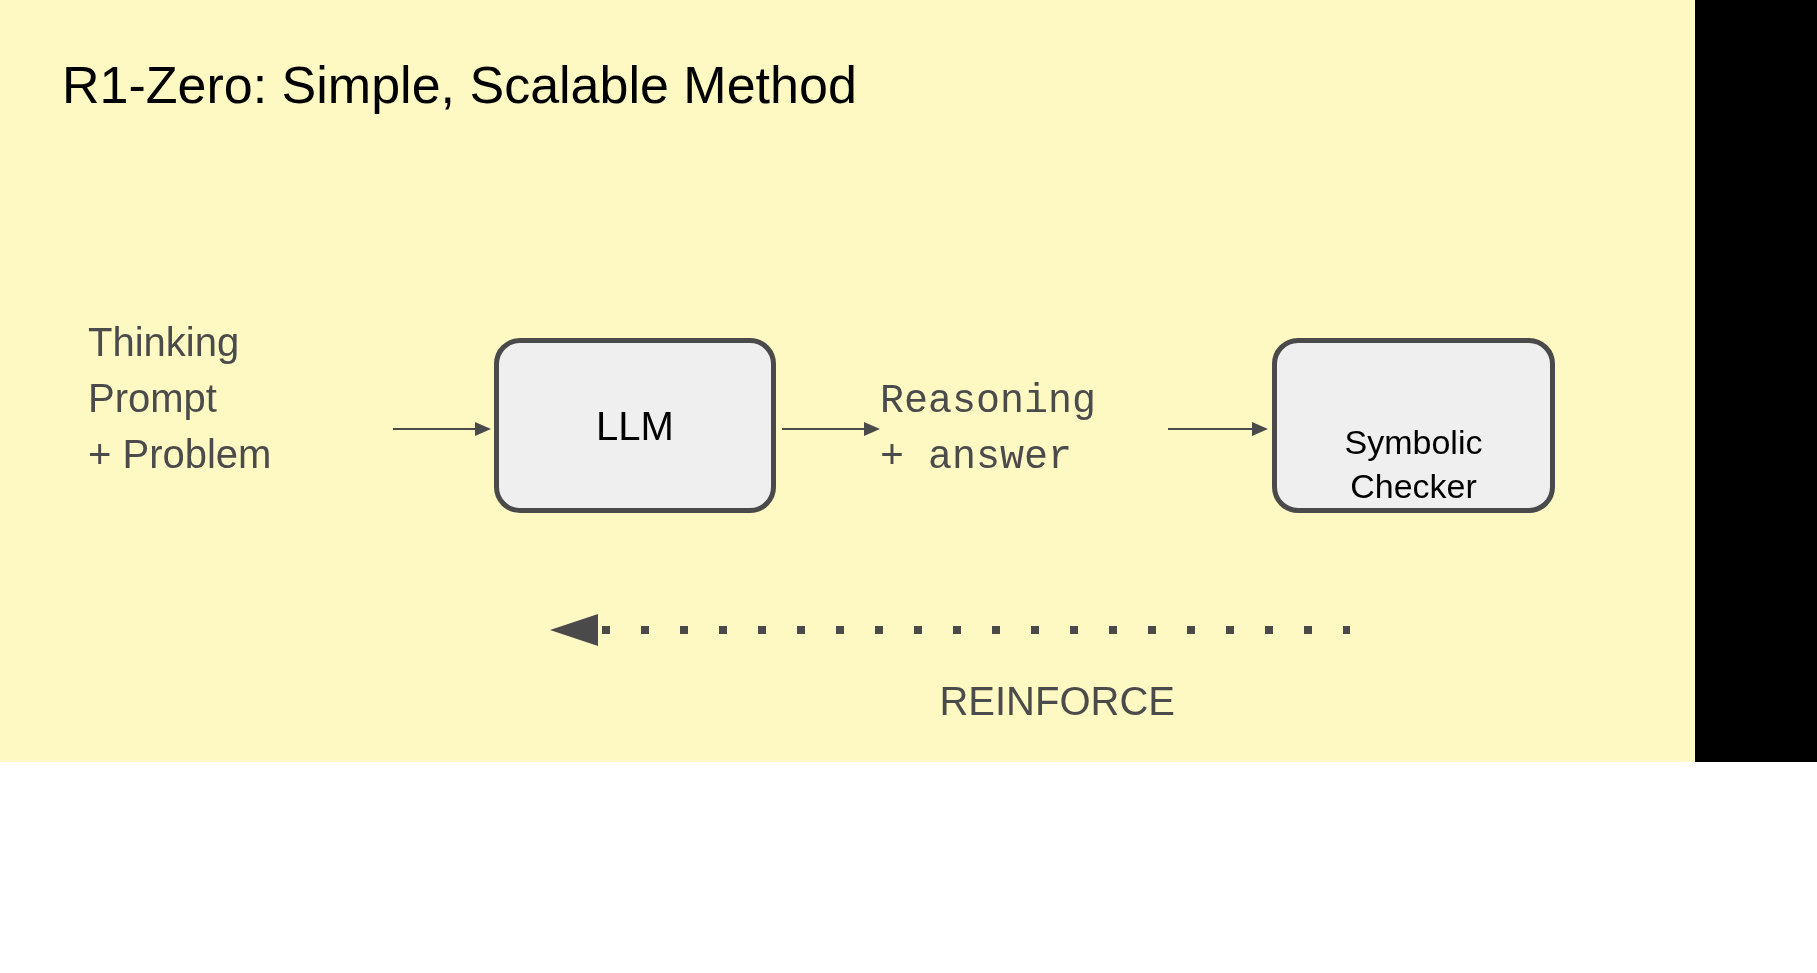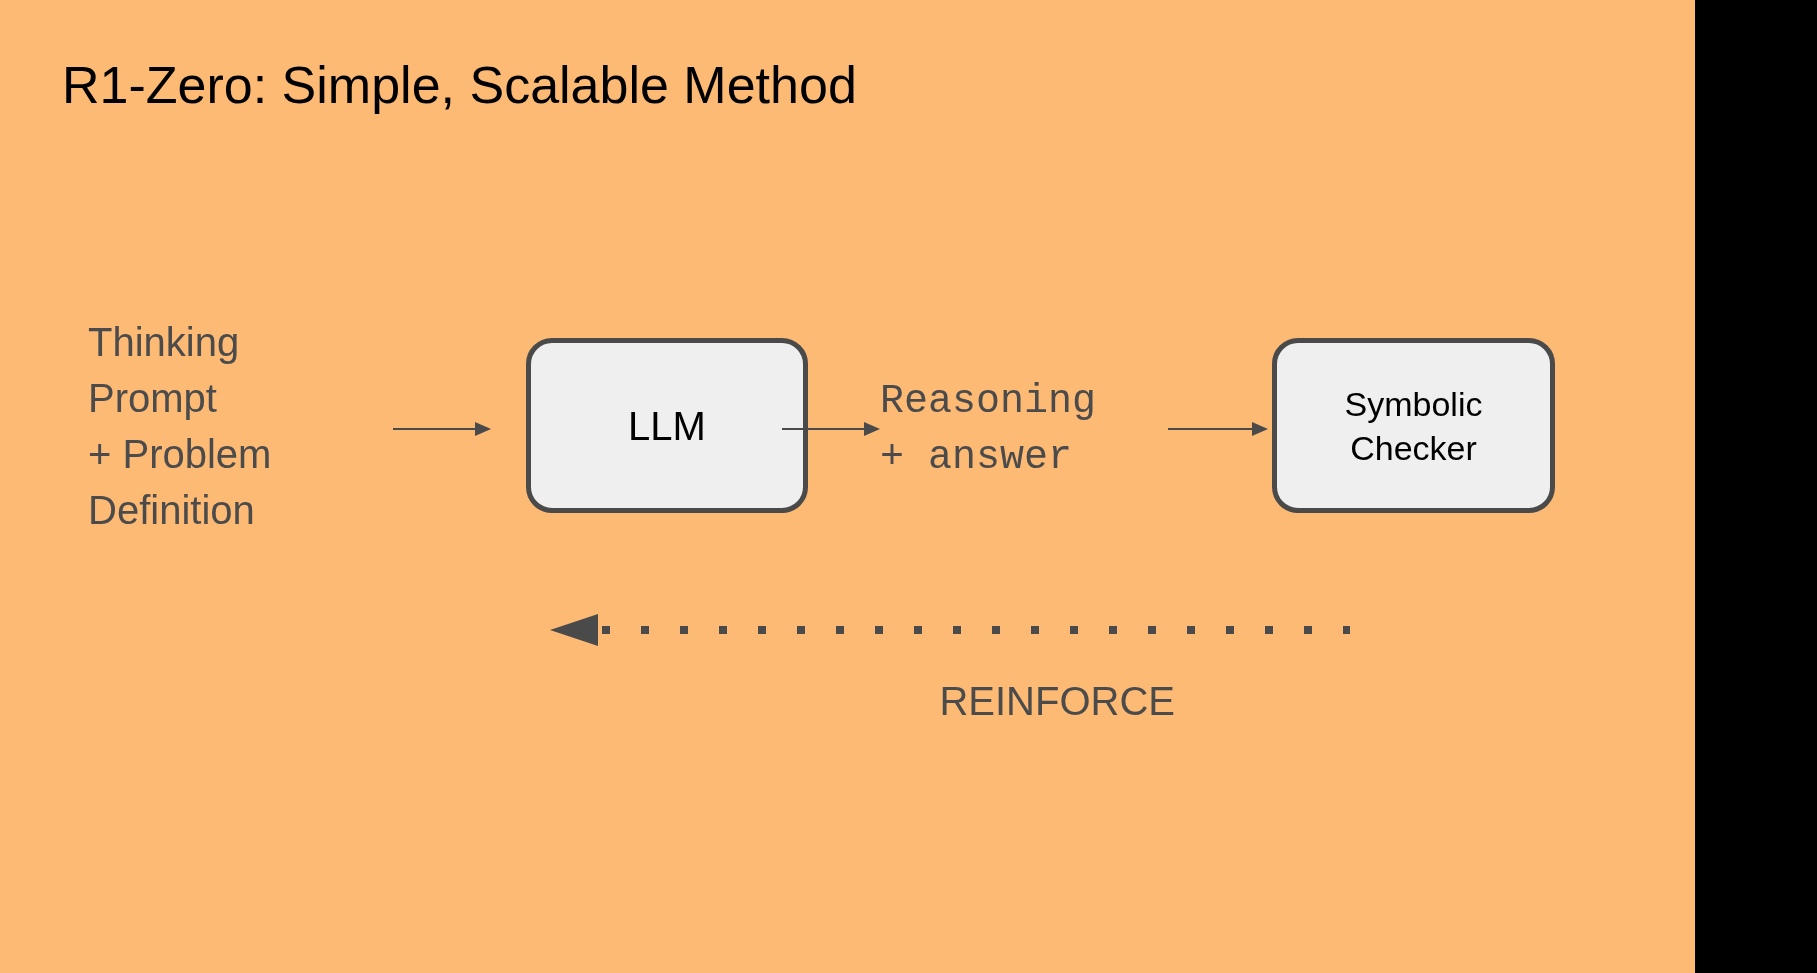--- a/index.html
+++ b/index.html
@@ -6,22 +6,22 @@
     margin: 0;
     padding: 0;
     background: #ffffff;
   }
   body {
     font-family: "Liberation Sans", sans-serif;
   }
   #slide {
     position: relative;
     width: 1817px;
-    height: 973px;
-    background: #fdba74;
+    height: 762px;
+    background: #fef9c3;
     overflow: hidden;
   }
   #right-black-bar {
     position: absolute;
     top: 0;
     right: 0;
     width: 122px;
     height: 973px;
     background: #000000;
   }
@@ -61,29 +61,29 @@
     text-align: center;
     color: #000000;
   }
   #llm-box {
     left: 494px;
     top: 338px;
     width: 282px;
     height: 175px;
     font-size: 40px;
     line-height: 48px;
-    margin-left: 32px;
   }
   #checker-box {
     left: 1272px;
     top: 338px;
     width: 283px;
     height: 175px;
     font-size: 34px;
     line-height: 44px;
+    align-items: flex-end;
   }
   #checker-box .box-text div { white-space: nowrap; }
 
   
   .solid-arrow {
     position: absolute;
     height: 2px;
     background: #4a4a4a;
   }
   .solid-arrow::after {
@@ -173,21 +173,20 @@
 <div id="slide">
 
   <div id="right-black-bar"></div>
 
   <div id="slide-title">R1-Zero: Simple, Scalable Method</div>
 
   <div id="input-label">
     <div>Thinking</div>
     <div>Prompt</div>
     <div>+ Problem</div>
-    <div>Definition</div>
   </div>
 
   <div class="solid-arrow" id="arrow-input-to-llm"></div>
 
   <div class="node-box" id="llm-box">
     <span>LLM</span>
   </div>
 
   <div class="solid-arrow" id="arrow-llm-to-reasoning"></div>
 

